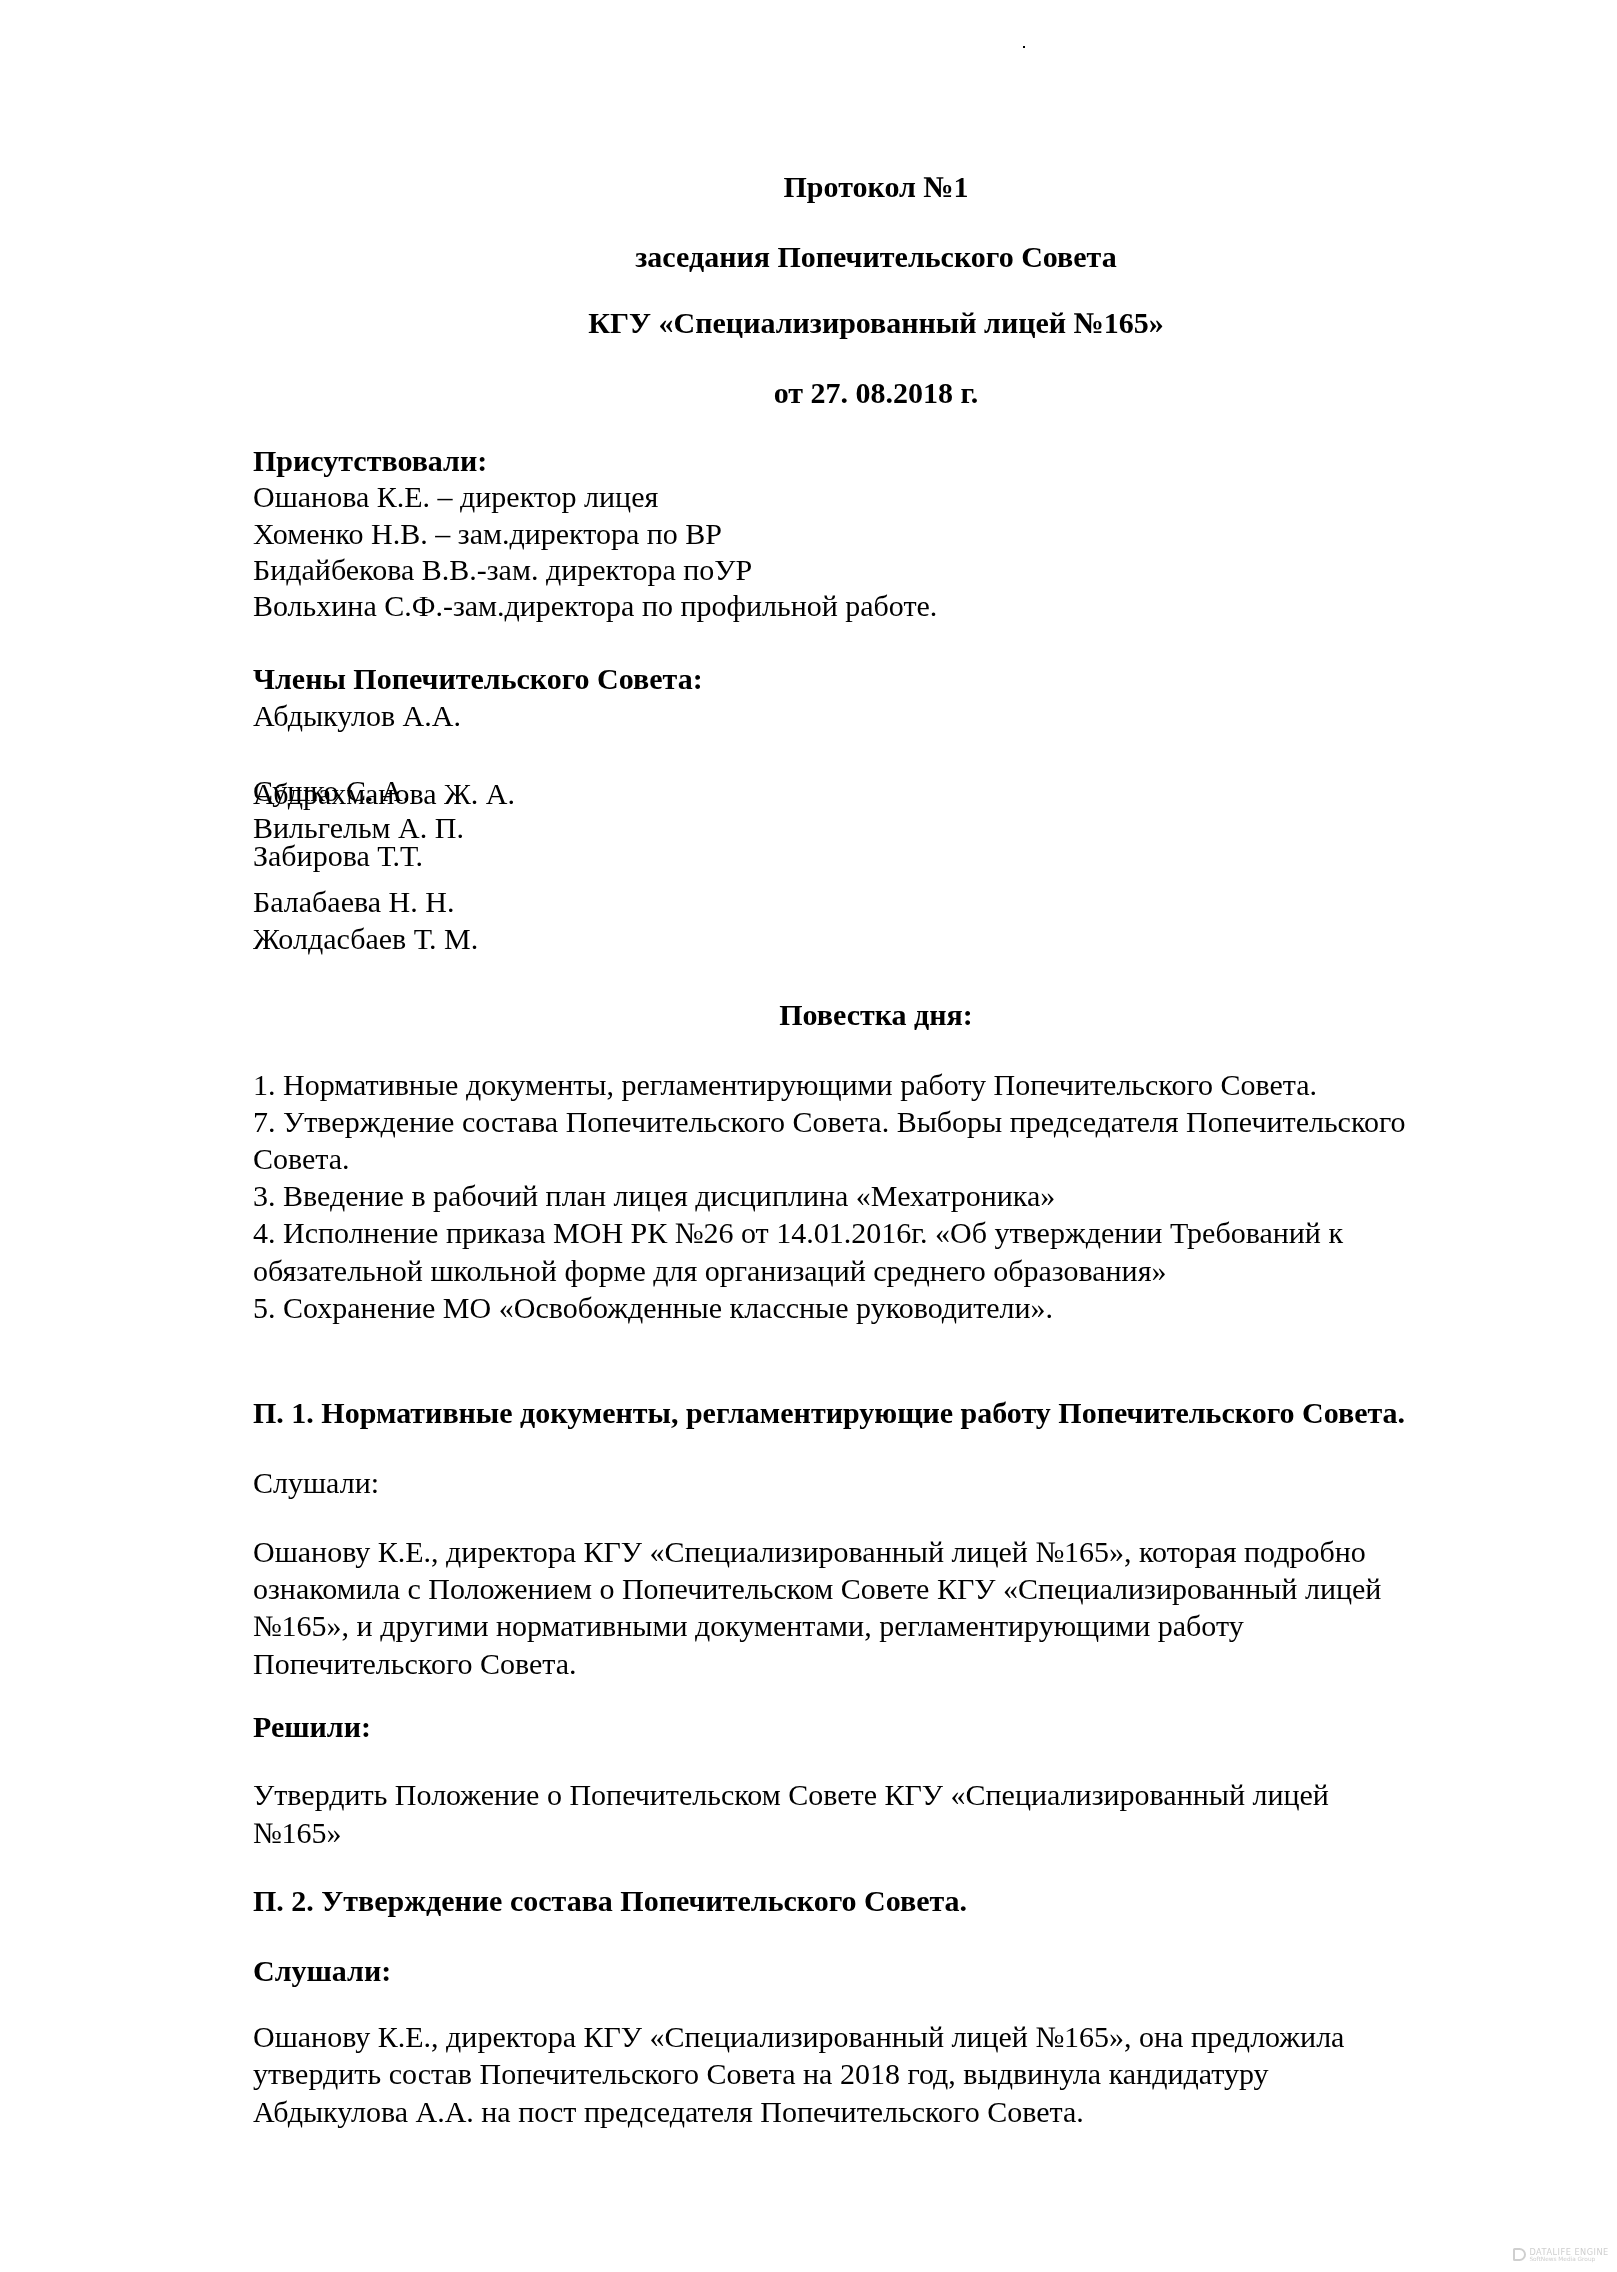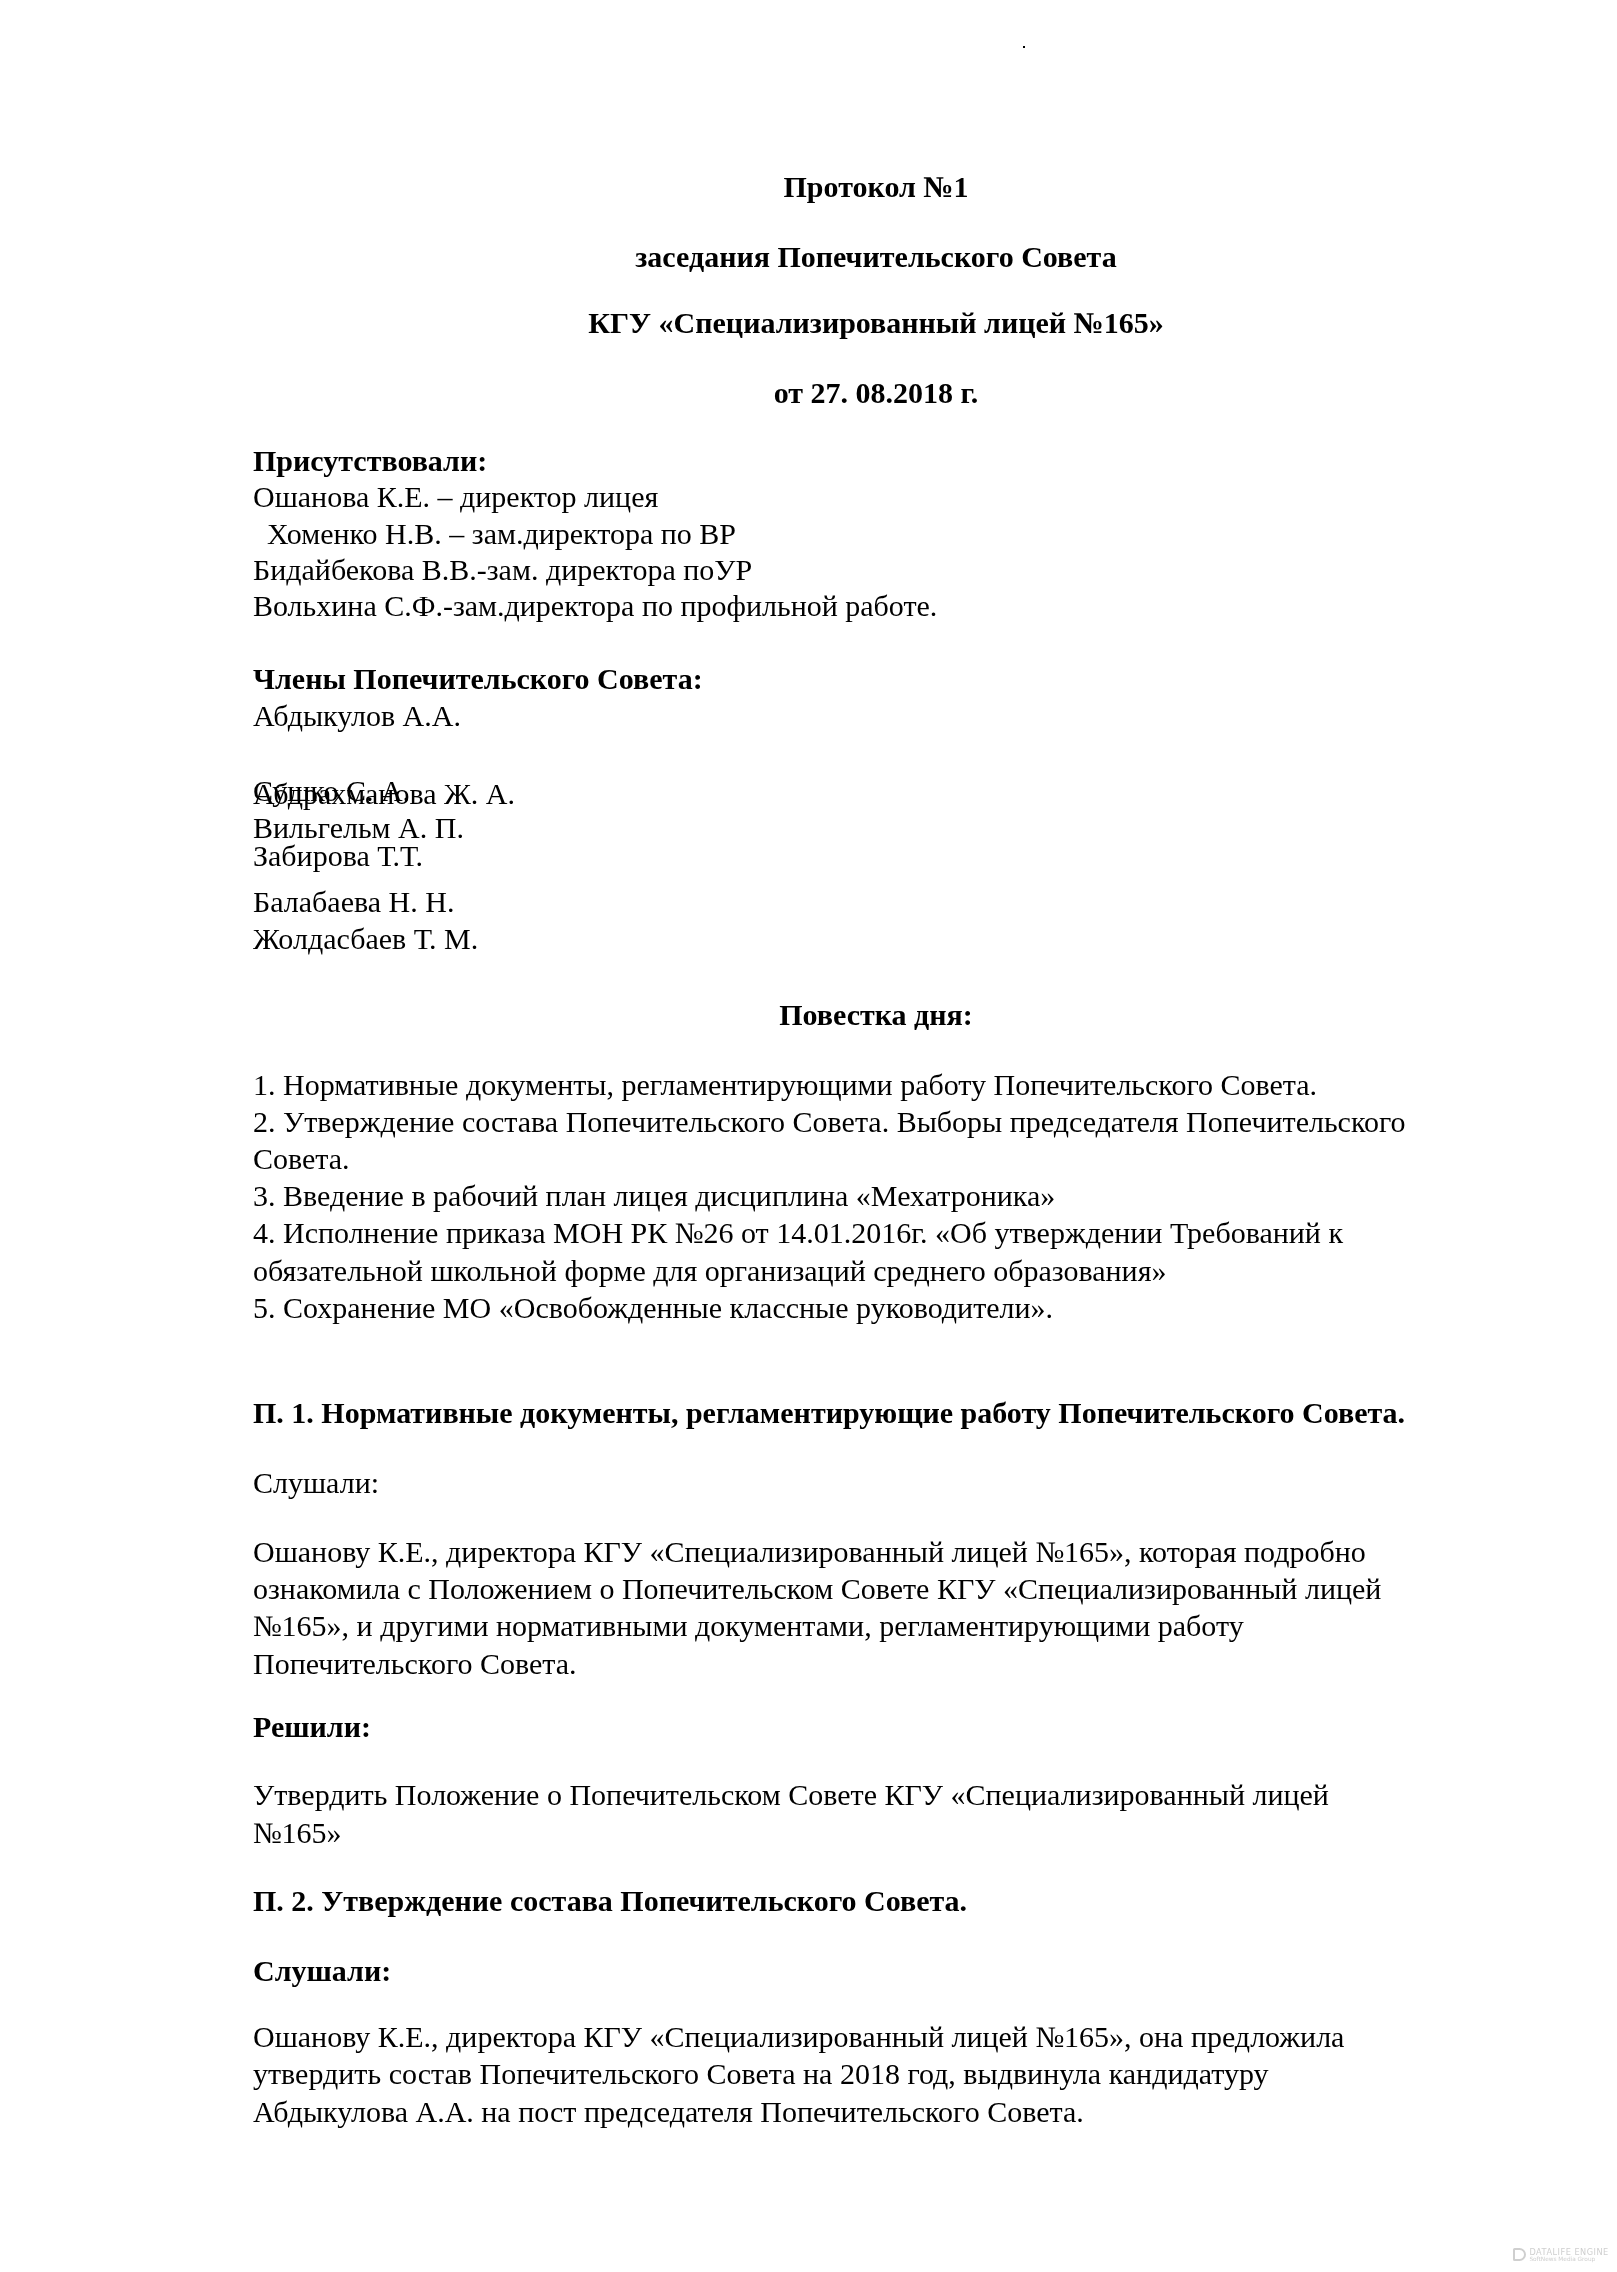--- a/index.html
+++ b/index.html
@@ -23,36 +23,36 @@
 
   <div class="tick"></div>
 
   <div class="ln b c title" style="top:169px;">Протокол №1</div>
   <div class="ln b c title" style="top:239px;">заседания Попечительского Совета</div>
   <div class="ln b c title" style="top:305px;">КГУ «Специализированный лицей №165»</div>
   <div class="ln b c title" style="top:375px;">от 27. 08.2018 г.</div>
 
   <div class="ln b l" style="top:443px;">Присутствовали:</div>
   <div class="ln l" style="top:479px;">Ошанова К.Е. – директор лицея</div>
-  <div class="ln l" style="top:516px;margin-left:14px;">Хоменко Н.В. – зам.директора по ВР</div>
+  <div class="ln l" style="top:516px;">Хоменко Н.В. – зам.директора по ВР</div>
   <div class="ln l" style="top:552px;">Бидайбекова В.В.-зам. директора поУР</div>
   <div class="ln b l" style="top:661px;">Члены Попечительского Совета:</div>
 
   <div class="ln l" style="top:588px;">Вольхина С.Ф.-зам.директора по профильной работе.</div>
   <div class="ln l" style="top:698px;">Абдыкулов А.А.</div>
   <div class="ln l" style="top:736px;margin-top:40px;">Абдрахманова  Ж. А.</div>
   <div class="ln l" style="top:773px;">Сушко С. А.</div>
   <div class="ln l" style="top:810px;">Вильгельм А. П.</div>
   <div class="ln l" style="top:810px;margin-top:28px;">Забирова Т.Т.</div>
   <div class="ln l" style="top:884px;">Балабаева Н. Н.</div>
   <div class="ln l" style="top:921px;">Жолдасбаев Т. М.</div>
 
   <div class="ln b c title" style="top:997px;">Повестка дня:</div>
   <div class="ln l" style="top:1067px;">1. Нормативные документы, регламентирующими работу Попечительского Совета.</div>
-  <div class="ln l" style="top:1104px;">2. Утверждение состава Попечительского Совета. Выборы председателя Попечительского</div>
+  <div class="ln l" style="top:1104px;">7. Утверждение состава Попечительского Совета. Выборы председателя Попечительского</div>
   <div class="ln l" style="top:1141px;">Совета.</div>
   <div class="ln l" style="top:1178px;">3. Введение в рабочий план лицея дисциплина «Мехатроника»</div>
   <div class="ln l" style="top:1215px;">4. Исполнение приказа МОН РК №26 от 14.01.2016г. «Об утверждении Требований к</div>
   <div class="ln l" style="top:1253px;">обязательной школьной форме для организаций среднего образования»</div>
   <div class="ln l" style="top:1290px;">5. Сохранение МО «Освобожденные классные руководители».</div>
 
   <div class="ln b l" style="top:1395px;">П. 1. Нормативные документы, регламентирующие работу Попечительского Совета.</div>
   <div class="ln l" style="top:1465px;">Слушали:</div>
   <div class="ln l" style="top:1534px;">Ошанову К.Е., директора КГУ  «Специализированный лицей №165», которая подробно</div>
   <div class="ln l" style="top:1571px;">ознакомила с Положением о Попечительском Совете КГУ  «Специализированный лицей</div>

